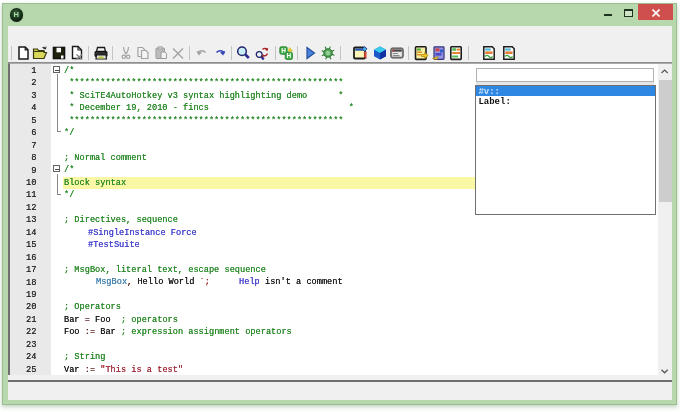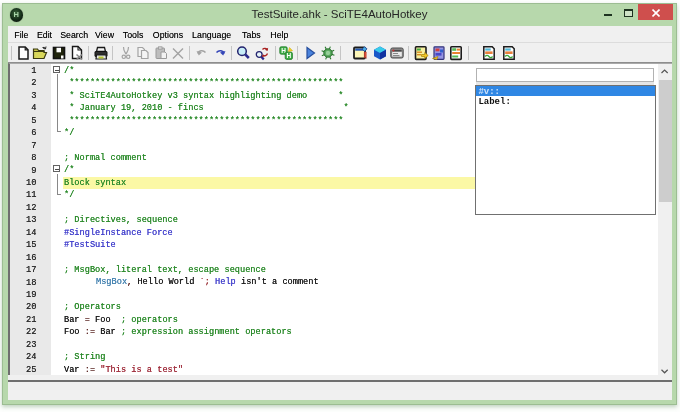--- a/index.html
+++ b/index.html
@@ -22,21 +22,21 @@
 #toolbar{position:absolute;left:0;top:17.5px;width:664px;height:19.5px;background:#f0f0f0;border-bottom:1.6px solid #8e8e8e;}
 #toolbar .sep{position:absolute;top:2px;width:1px;height:14px;background:#c5c5c5;}
 #toolbar svg{position:absolute;top:1.5px;}
 
 #editor{position:absolute;left:0.5px;top:37.2px;width:663.5px;height:311.5px;background:#ffffff;border-left:2px solid #6f6f6f;border-top:0.5px solid #aaa;overflow:hidden;}
 #nummargin{position:absolute;left:0;top:0;width:40.5px;height:311px;background:#e9e9e9;}
 #nums{position:absolute;left:0;top:0.7px;width:26.4px;text-align:right;font-family:"Liberation Mono",monospace;font-size:8.7px;line-height:12.45px;color:#2e2e2e;white-space:pre;text-shadow:0 0 0.6px;}
 #caretline{position:absolute;left:52.9px;top:112.5px;width:412.6px;height:12.45px;background:#fbf8a5;}
 #code{position:absolute;left:54px;top:0.55px;font-family:"Liberation Mono",monospace;font-size:8.65px;line-height:12.45px;color:#1c1c1c;white-space:pre;text-shadow:0 0 0.6px;}
 .cg{color:#2b8b2b;} 
-.cb{color:#4543cd;} 
+.cb{color:#4543cd;margin-left:24px;} 
 .ck{color:#4482b0;padding-left:32px;} 
 .ce{color:#9a3036;} 
 .co{color:#5e2b28;} 
 .cs{color:#a1303e;} 
 
 .foldbox{position:absolute;width:7px;height:7px;border:1px solid #636363;background:#fff;}
 .foldbox div{position:absolute;left:1.5px;top:3px;width:3.8px;height:1px;background:#4a4a4a;}
 .fline{position:absolute;width:1px;background:#888;}
 .fcorner{position:absolute;height:1px;background:#888;}
 
@@ -54,40 +54,28 @@
 #status{position:absolute;left:0;top:356px;width:664px;height:18px;background:#f0f0f0;font-size:9px;color:#1a1a1a;}
 #status span{position:absolute;left:0px;top:5.6px;}
 #grip{position:absolute;right:1px;top:5px;width:12px;height:12px;}
 </style>
 </head>
 <body>
 <div id="win">
   <div id="appicon">
       <span>H</span>
     </div>
-  <div id="title">TestSuite.ahk - SciTE4AutoHotkey</div>
   <div id="minbtn"></div>
   <div id="maxbtn"></div>
   <div id="closebtn">
       <svg width="8" height="8">
         <path d="M0.5 0.5 L7.5 7.5 M7.5 0.5 L0.5 7.5" stroke="#fff" stroke-width="1.6"></path>
       </svg>
     </div>
   <div id="client">
-    <div id="menubar">
-      <span style="left:6.8px">File</span>
-      <span style="left:29.4px">Edit</span>
-      <span style="left:52.7px">Search</span>
-      <span style="left:87.6px">View</span>
-      <span style="left:115.3px">Tools</span>
-      <span style="left:145.3px">Options</span>
-      <span style="left:184.6px">Language</span>
-      <span style="left:234.6px">Tabs</span>
-      <span style="left:262.8px">Help</span>
-    </div>
     <div id="toolbar">
         <div class="sep" style="left:3.5px"></div>
         <div class="sep" style="left:80.1px"></div>
         <div class="sep" style="left:104.2px"></div>
         <div class="sep" style="left:181.7px"></div>
         <div class="sep" style="left:223.5px"></div>
         <div class="sep" style="left:267.9px"></div>
         <div class="sep" style="left:289.6px"></div>
         <div class="sep" style="left:332.3px"></div>
         <div class="sep" style="left:400.4px"></div>
@@ -255,21 +243,21 @@
 20
 21
 22
 23
 24
 25</div>
       <div id="caretline"></div>
       <div id="code"><span class="cg">/*</span>
 <span class="cg"> *****************************************************</span>
 <span class="cg"> * SciTE4AutoHotkey v3 syntax highlighting demo      *</span>
-<span class="cg"> * January 19, 2010 - fincs                           *</span>
+<span class="cg"> * December 19, 2010 - fincs                           *</span>
 <span class="cg"> *****************************************************</span>
 <span class="cg">*/</span>
 
 <span class="cg">; Normal comment</span>
 <span class="cg">/*</span>
 <span class="cg">Block syntax</span>
 <span class="cg">*/</span>
 
 <span class="cg">; Directives, sequence</span>
 <span class="cb">#SingleInstance Force</span>

